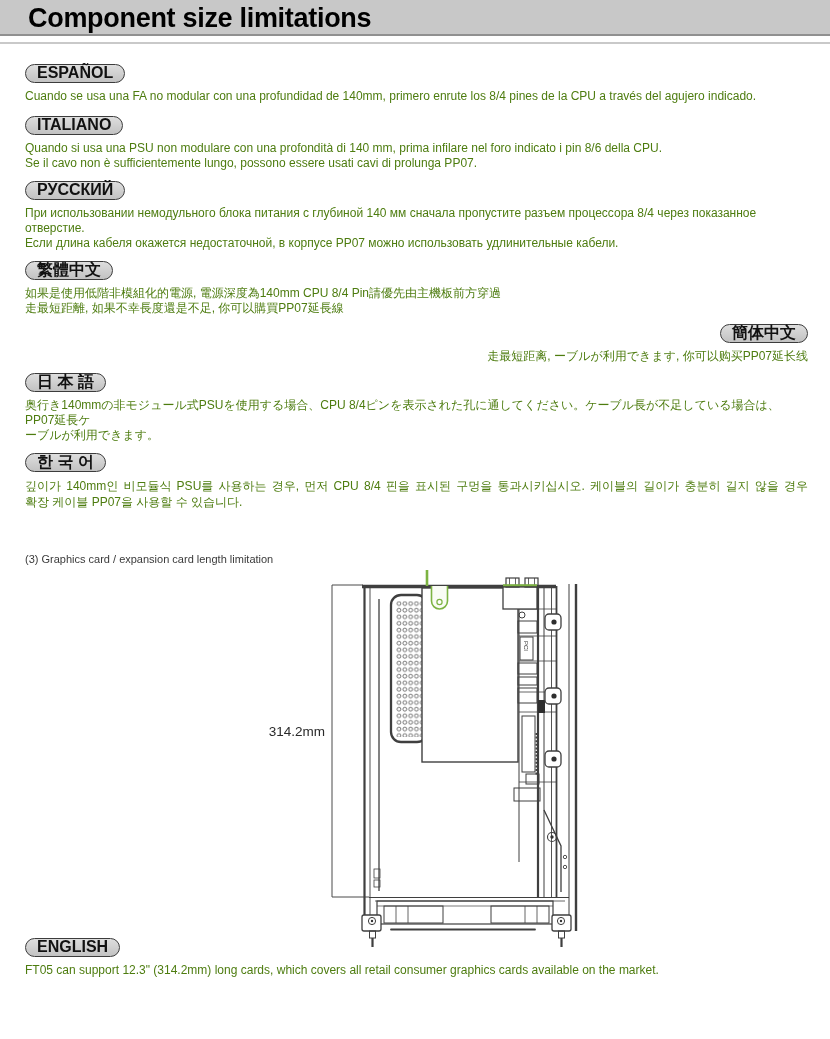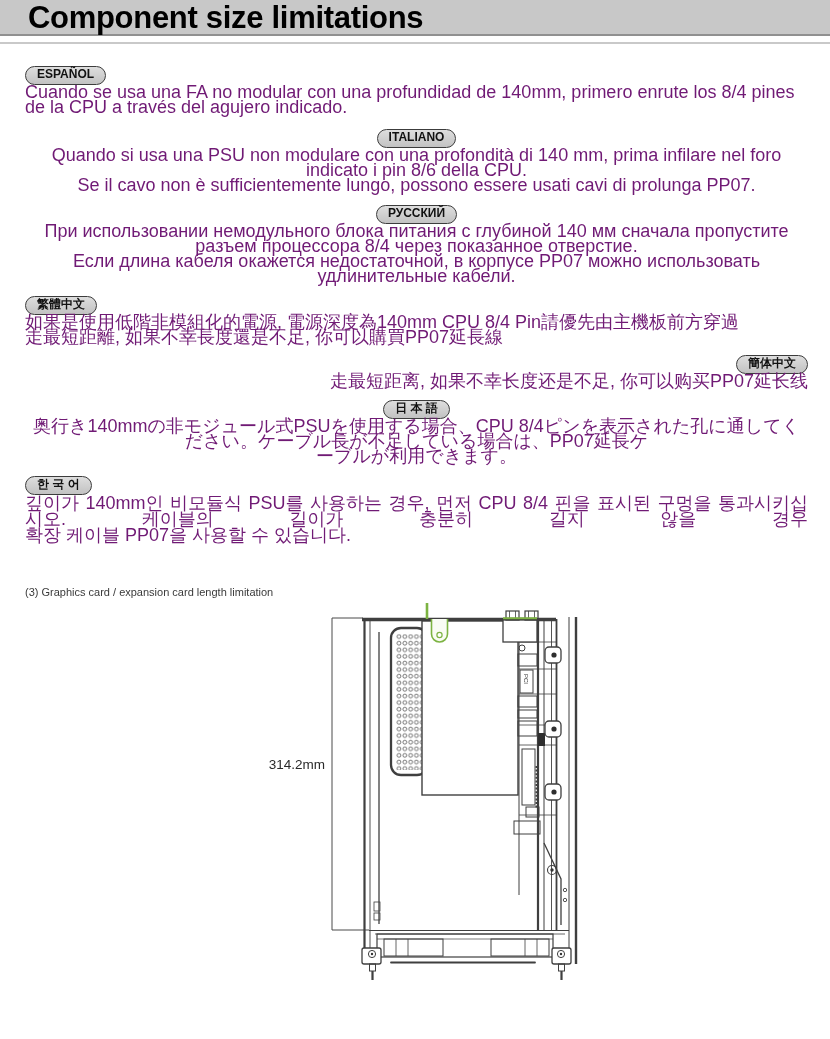--- a/index.html
+++ b/index.html
@@ -5,37 +5,37 @@
   html,body{margin:0;padding:0;}
   body{
     width:830px;height:1039px;overflow:hidden;background:#ffffff;
     font-family:"Liberation Sans","DejaVu Sans",sans-serif;
     color:#1b1b1b;
   }
   .header{
     height:34px;background:#c8c8c8;border-bottom:2px solid #909090;
   }
   .header h1{
-    margin:0;padding:2px 0 0 28px;font-size:31px;line-height:32px;
+    margin:0;padding:2px 0 0 28px;font-size:27px;line-height:32px;
     font-weight:bold;letter-spacing:-0.3px;color:#000;
   }
   .header-rule{height:2px;background:#c9c9c9;margin-top:6px;}
   .content{margin:0 22px 0 25px;}
   .lang-section{margin-top:0;}
   .lang-pill{
     display:inline-block;box-sizing:border-box;height:19px;line-height:15px;
-    padding:0 11px;font-size:12px;font-weight:bold;color:#111;
+    padding:0 11px;font-size:16px;font-weight:bold;color:#111;
     border:1.6px solid #3c3c3c;border-radius:10px;
     background:linear-gradient(#dedede,#c2c2c2);
   }
-  .lang-text{font-size:18px;line-height:15px;color:#701a75;}
+  .lang-text{margin-top:6px;font-size:12px;line-height:15px;color:#4d7c0f;}
   .lang-text.ko{line-height:16px;}
   .lang-text.ko .jline{text-align:justify;text-align-last:justify;}
   .s1{margin-top:20px;}
-  .mb12{margin-bottom:12px;} .mb10{margin-bottom:10px;text-align:center;}
+  .mb12{margin-bottom:12px;} .mb10{margin-bottom:10px;}
   .mb9{margin-bottom:9px;text-align:right;}   .mb8{margin-bottom:8px;}
   .figure-caption{margin-top:41px;font-size:11px;line-height:16px;color:#3a3a3a;}
   .diagram-wrap{position:relative;height:371px;overflow:visible;text-align:center;}
   .diagram-wrap svg{position:absolute;left:225px;top:-7px;}
   .bottom-section{margin-top:0;}
   svg text{font-family:"Liberation Sans","DejaVu Sans",sans-serif;}
 </style>
 </head>
 <body>
 
@@ -73,21 +73,21 @@
     <span class="lang-pill">繁體中文</span>
     <div class="lang-text">
       <div>如果是使用低階非模組化的電源, 電源深度為140mm CPU 8/4 Pin請優先由主機板前方穿過</div>
       <div>走最短距離, 如果不幸長度還是不足, 你可以購買PP07延長線</div>
     </div>
   </div>
 
   <div class="lang-section mb9">
     <span class="lang-pill">簡体中文</span>
     <div class="lang-text">
-      <div>走最短距离, 如果不幸长度还是不足, 你可以购买PP07延长线</div>
+      <div>走最短距离, ーブルが利用できます, 你可以购买PP07延长线</div>
     </div>
   </div>
 
   <div class="lang-section mb10">
     <span class="lang-pill">日 本 語</span>
     <div class="lang-text">
       <div>奥行き140mmの非モジュール式PSUを使用する場合、CPU 8/4ピンを表示された孔に通してください。ケーブル長が不足している場合は、PP07延長ケ</div>
       <div>ーブルが利用できます。</div>
     </div>
   </div>
@@ -210,14 +210,20 @@
 
       <g>
         <line x1="478" y1="585.2" x2="512" y2="585.2" stroke="#7cb342" stroke-width="2"></line>
         <line x1="402" y1="570" x2="402" y2="586" stroke="#7cb342" stroke-width="2.6"></line>
         <path d="M406.5,586 v15 a8,8 0 0 0 16,0 v-15" fill="#f9fcf4" stroke="#7cb342" stroke-width="1.6"></path>
         <circle cx="414.5" cy="602" r="2.6" fill="#ffffff" stroke="#7cb342" stroke-width="1.2"></circle>
       </g>
     </svg>
   </div>
 
+  <div class="bottom-section">
+    <span class="lang-pill">ENGLISH</span>
+    <div class="lang-text">
+      <div>FT05 can support 12.3" (314.2mm) long cards, which covers all retail consumer graphics cards available on the market.</div>
+    </div>
+  </div>
 
 </div>
 
 </body></html>

